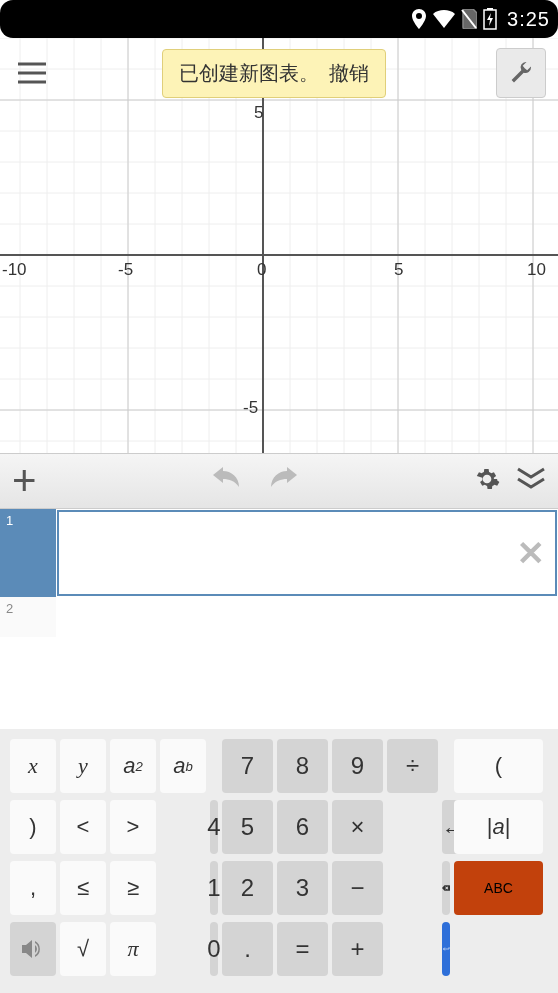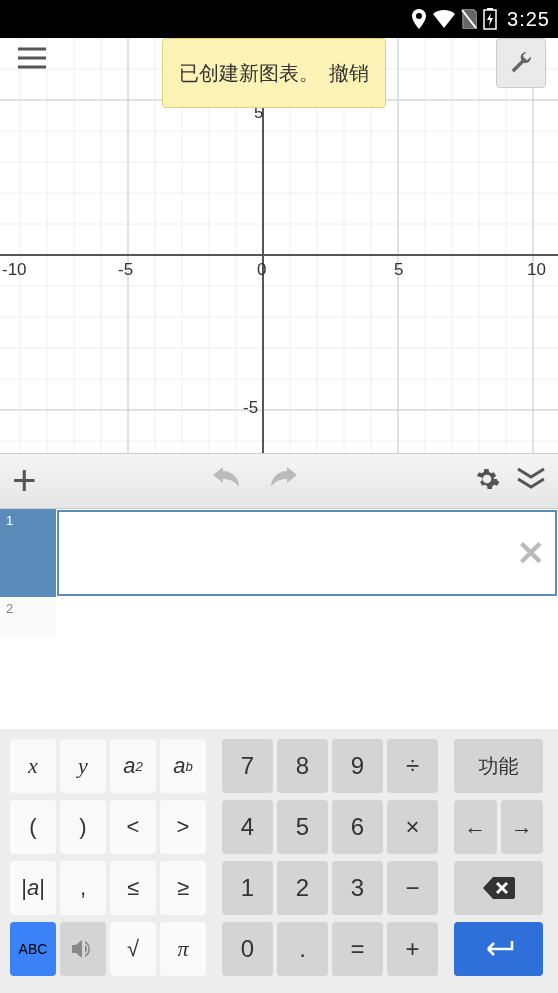--- a/index.html
+++ b/index.html
@@ -1,24 +1,24 @@
 <!DOCTYPE html>
 <html><head>
 <meta charset="utf-8">
 <style>
   * { margin: 0; padding: 0; box-sizing: border-box; font-family: sans-serif; user-select: none; }
   html, body { width: 558px; height: 993px; overflow: hidden; background: #fff; }
 
   
-  .status-bar { height: 38px; background: #000; color: #fff; display: flex; align-items: center; justify-content: flex-end; padding: 0 8px; gap: 6px; font-size: 20px; }
+  .status-bar { height: 38px; background: #000; color: #fff; display: flex; align-items: center; justify-content: flex-end; padding: 0 8px; gap: 6px; font-size: 20px; border-radius: 13px; }
   .status-bar .time { font-weight: 500; letter-spacing: 1px; margin-left: 4px; }
   .status-icon svg { display: block; }
 
   
-  .top-bar { position: absolute; top: 38px; left: 0; right: 0; height: 70px; display: flex; justify-content: space-between; padding: 0 12px; z-index: 5; }
+  .top-bar { position: absolute; top: 38px; left: 0; right: 0; height: 70px; display: flex; align-items: center; justify-content: space-between; padding: 0 12px; z-index: 5; }
   .hamburger { width: 40px; height: 40px; display: flex; align-items: center; justify-content: center; }
   .hamburger svg { stroke: #555; }
   .toast { background: #fdf3b7; border: 1px solid #e0cf7a; border-radius: 4px; padding: 10px 16px; display: flex; align-items: center; gap: 10px; font-size: 20px; color: #333; }
   .toast .undo { }
   .wrench-btn { width: 50px; height: 50px; background: #eaeaea; border: 1px solid #ccc; border-radius: 4px; display: flex; align-items: center; justify-content: center; }
 
   
   .graph-area { position: relative; top: 0; left: 0; width: 558px; height: 415px; background: #fff; }
   .graph-svg { position: absolute; top: 0; left: 0; }
   .axis-label { position: absolute; font-size: 17px; color: #333; }
@@ -43,21 +43,21 @@
   
   .keyboard { position: absolute; bottom: 0; left: 0; right: 0; height: 264px; background: #ededed; padding: 10px; }
   .kb-grid { display: grid; grid-template-columns: repeat(4, 46px) 8px repeat(4, 51px) 8px 89px; grid-template-rows: repeat(4, 54px); gap: 7px 4px; height: 100%; }
   .kb-grid .sp { visibility: hidden; }
   .key { display: flex; align-items: center; justify-content: center; border-radius: 4px; font-size: 22px; cursor: pointer; }
   .key.light { background: #fafafa; color: #333; font-style: italic; font-family: Georgia, serif; }
   .key.light.upright { font-style: normal; font-family: sans-serif; }
   .key.num { background: #d4d4d4; color: #333; font-size: 24px; }
   .key.func { background: #d4d4d4; color: #333; font-size: 20px; }
   .key.dark { background: #d4d4d4; color: #333; }
-  .key.abc { background: #3b82f6; font-size: 14px; font-style: normal; font-family: sans-serif; }
+  .key.abc { background: #c2410c; font-size: 14px; font-style: normal; font-family: sans-serif; }
   .key.enter { background: #2e6fd9; color: #fff; }
   .key .sup { font-size: 0.6em; vertical-align: super; }
   .arrow-pair { display: grid; grid-template-columns: 1fr 1fr; gap: 4px; }
   .arrow-pair .key { width: 100%; height: 100%; }
 </style>
 </head>
 <body>
 
 <div class="status-bar">
   <span class="status-icon">
@@ -209,21 +209,20 @@
     <div class="key light">
         <span>a</span>
         <span class="sup">b</span>
       </div>
     <div class="sp"></div>
     <div class="key num">7</div>
     <div class="key num">8</div>
     <div class="key num">9</div>
     <div class="key num">÷</div>
     <div class="sp"></div>
-    <div class="key func">功能</div>
 
     <div class="key light upright">(</div>
     <div class="key light upright">)</div>
     <div class="key light upright">&lt;</div>
     <div class="key light upright">&gt;</div>
     <div class="sp"></div>
     <div class="key num">4</div>
     <div class="key num">5</div>
     <div class="key num">6</div>
     <div class="key num">×</div>

